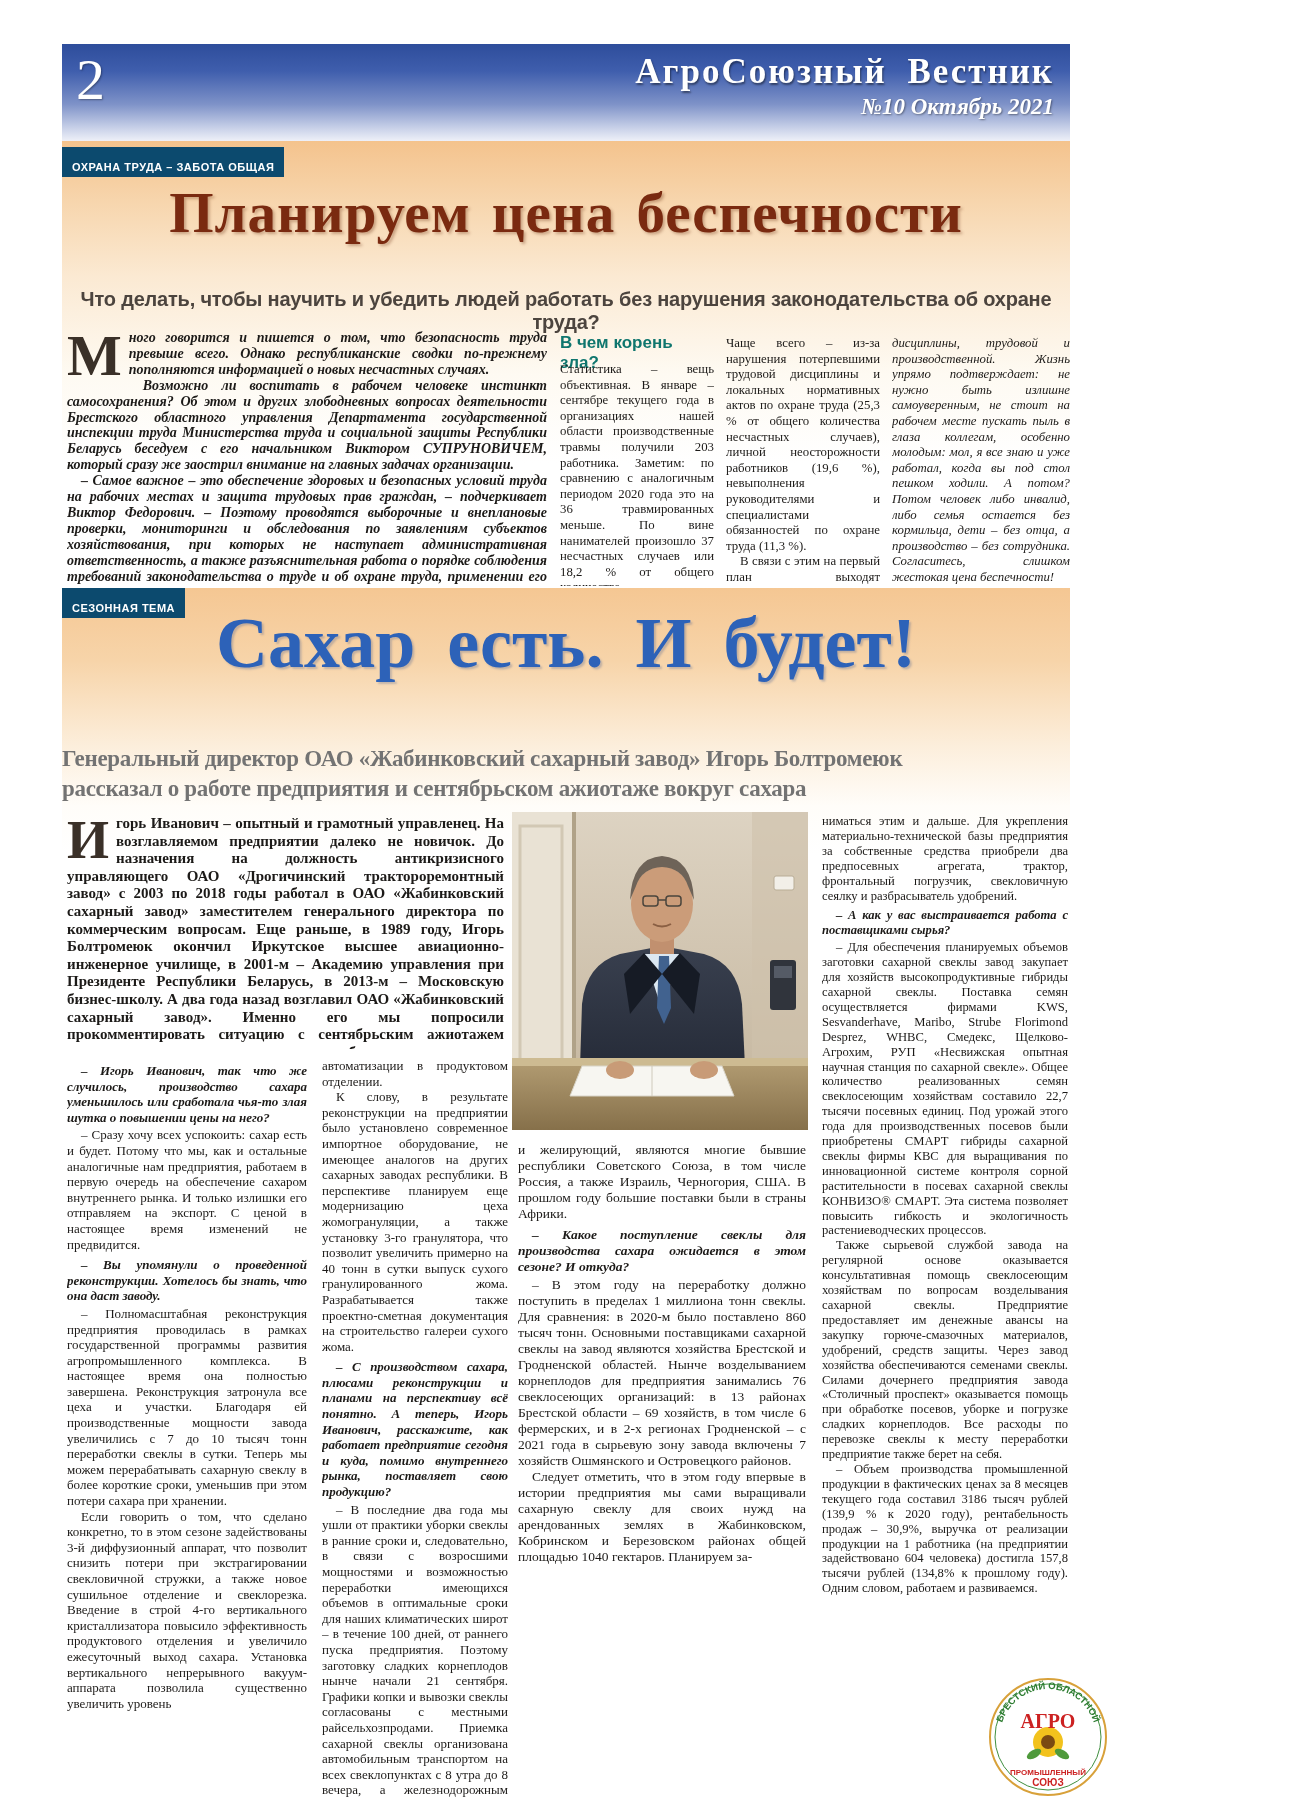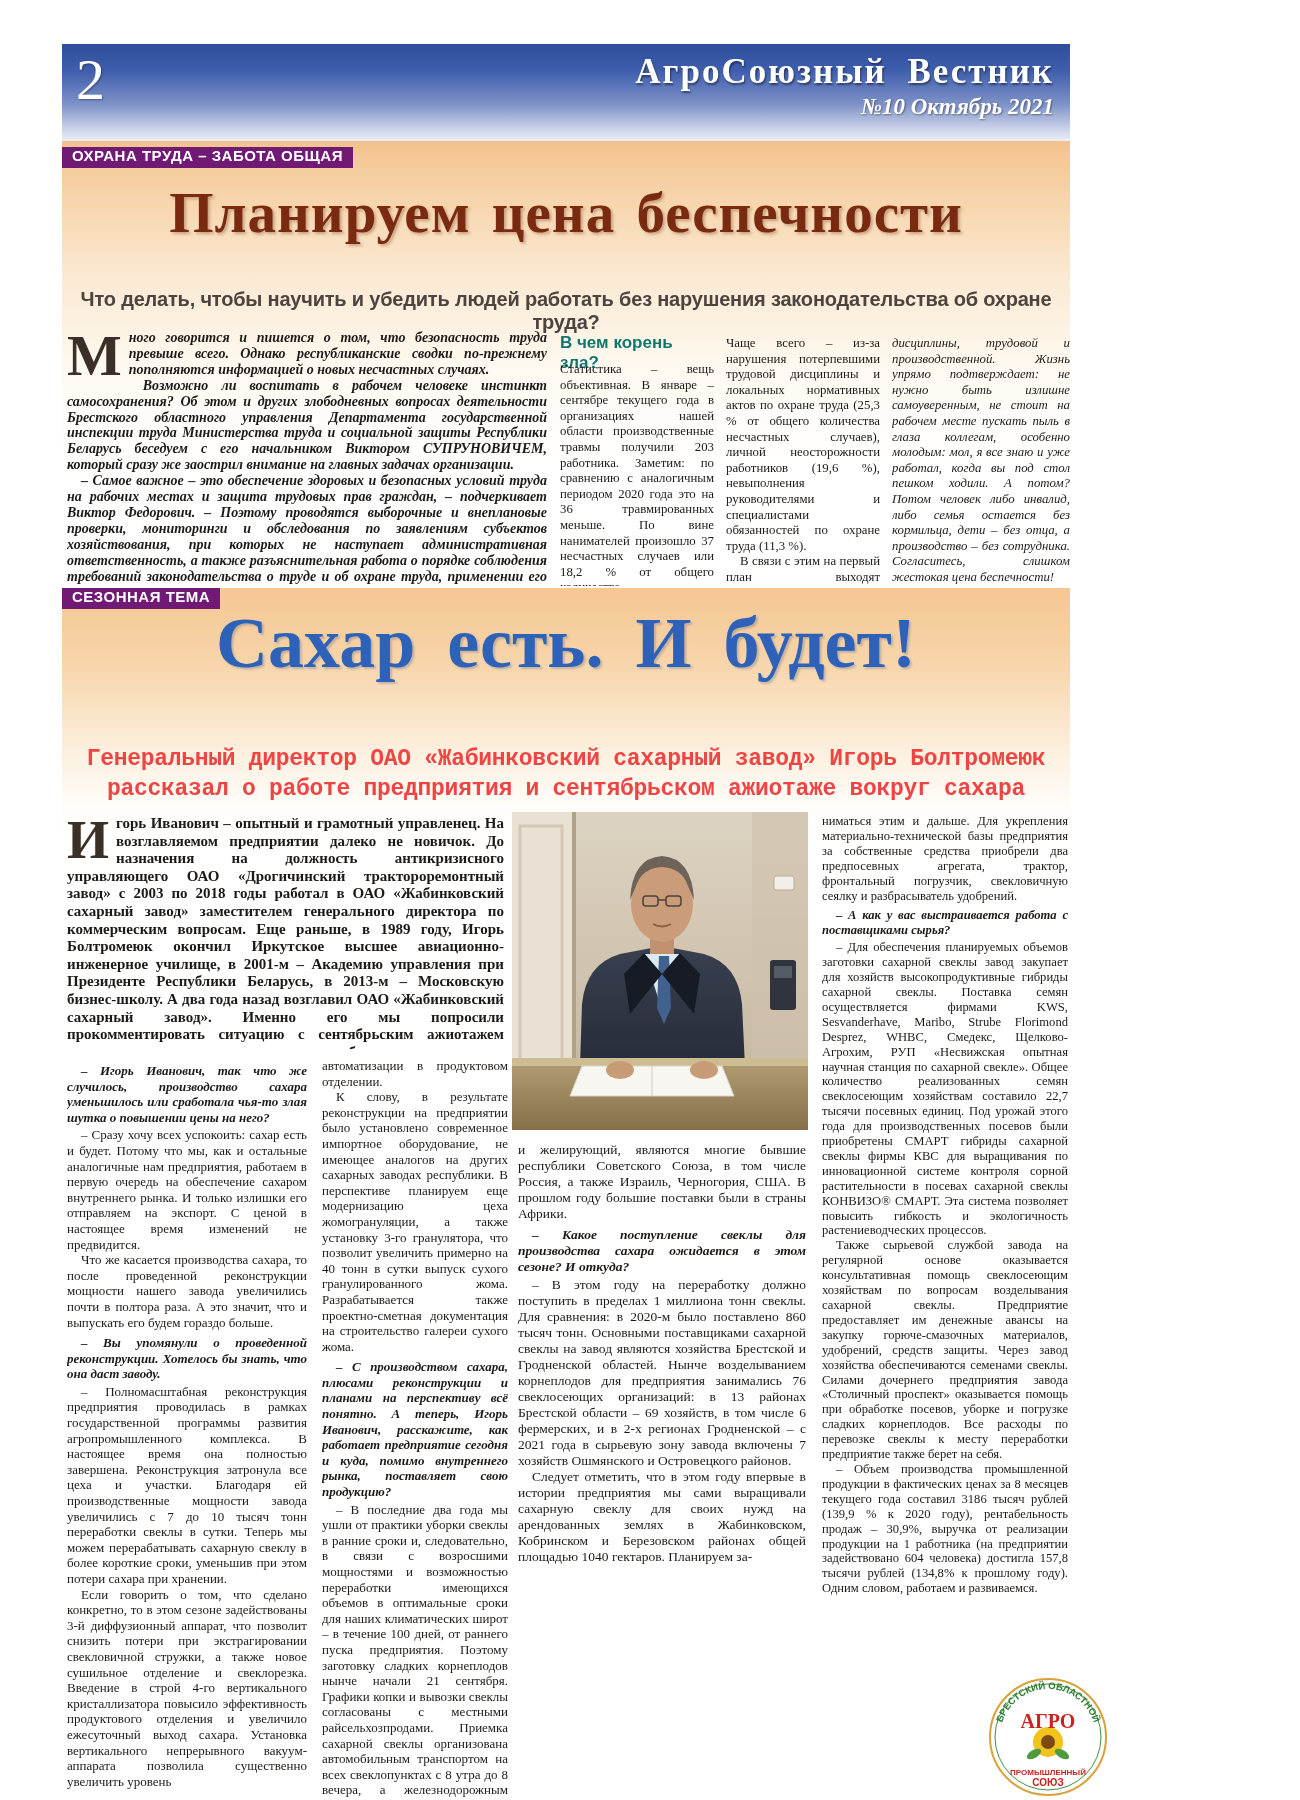--- a/index.html
+++ b/index.html
@@ -14,33 +14,33 @@
   .masthead{position:absolute;right:16px;top:8px;text-align:right;color:#ffffff;}
   .mast-title{font-size:35px;font-weight:bold;letter-spacing:2px;word-spacing:10px;
     text-shadow:1px 2px 2px rgba(0,0,0,.45);}
   .mast-issue{font-size:23px;font-weight:bold;font-style:italic;margin-top:2px;
     text-shadow:1px 1px 2px rgba(0,0,0,.4);}
   
   .a1-block{left:62px;top:141px;width:1008px;height:447px;
     background:linear-gradient(180deg,#f4c38d 0%,#f7d6ae 14%,#fbe9d2 30%,#fefaf2 52%,#ffffff 72%);}
   .a2-block{left:62px;top:588px;width:1008px;height:1212px;
     background:linear-gradient(180deg,#f5c793 0%,#f7d4a9 6%,#fceedb 13%,#fffdf9 18%,#ffffff 22%);}
-  .tag{padding:0 10px 4px 10px;background:#701a75;color:#ffffff;
-    font-family:"Liberation Sans",sans-serif;font-weight:bold;font-size:15px;letter-spacing:.5px;}
+  .tag{padding:14px 10px 4px 10px;background:#0c4a6e;color:#ffffff;
+    font-family:"Liberation Sans",sans-serif;font-weight:bold;font-size:11px;letter-spacing:.5px;}
   .tag1{left:62px;top:147px;}
   .tag2{left:62px;top:588px;}
   .headline1{left:62px;top:180px;width:1008px;text-align:center;color:#7a2a10;
     font-size:57px;font-weight:bold;letter-spacing:1px;word-spacing:6px;
     text-shadow:2px 2px 3px rgba(110,50,20,.35);}
   .subtitle1{left:62px;top:288px;width:1008px;text-align:center;color:#4c443e;
     font-family:"Liberation Sans",sans-serif;font-size:20px;font-weight:bold;letter-spacing:-.2px;}
   .headline2{left:62px;top:602px;width:1008px;text-align:center;color:#2d62b8;
     font-size:72px;font-weight:bold;word-spacing:14px;text-shadow:2px 2px 2px rgba(40,70,140,.25);}
-  .subtitle2{left:62px;top:744px;width:1008px;text-align:center;color:#ef4444;
-    font-family:Liberation Mono, monospace;font-size:23px;font-weight:bold;line-height:30px;letter-spacing:-.3px;}
+  .subtitle2{left:62px;top:744px;width:1008px;text-align:left;color:#737373;
+    font-family:Liberation Serif, serif;font-size:23px;font-weight:bold;line-height:30px;letter-spacing:-.3px;}
   
   .txt{overflow:hidden;}
   .para{margin:0;text-align:justify;text-indent:14px;}
   .para.n0{text-indent:0;}
   .para.q{font-weight:bold;font-style:italic;margin-top:5px;margin-bottom:2px;}
   .dropcap{float:left;font-weight:bold;font-style:normal;color:#3a3028;
     font-size:58px;line-height:46px;padding:3px 7px 0 0;}
   .lead1{left:67px;top:330px;width:480px;height:256px;font-size:14px;line-height:15.9px;}
   .lead1 .para{font-weight:bold;font-style:italic;}
   .a1colhead{left:560px;top:333px;width:154px;color:#0f766e;
@@ -145,21 +145,20 @@
       <polygon points="70,254 210,254 222,284 58,284" fill="#f7f6f1" stroke="#d8d4c8"></polygon>
       <line x1="140" y1="254" x2="140" y2="284" stroke="#cfcabc"></line>
       <ellipse cx="108" cy="258" rx="14" ry="9" fill="#c89b77"></ellipse>
       <ellipse cx="192" cy="258" rx="14" ry="9" fill="#c89b77"></ellipse>
     </svg>
   </div>
 
   <div class="abs txt a2c1">
       <p class="para q">– Игорь Иванович, так что же случилось, производство сахара уменьшилось или сработала чья-то злая шутка о повышении цены на него?</p>
       <p class="para n">– Сразу хочу всех успокоить: сахар есть и будет. Потому что мы, как и остальные аналогичные нам предприятия, работаем в первую очередь на обеспечение сахаром внутреннего рынка. И только излишки его отправляем на экспорт. С ценой в настоящее время изменений не предвидится.</p>
-      <p class="para n">Что же касается производства сахара, то после проведенной реконструкции мощности нашего завода увеличились почти в полтора раза. А это значит, что и выпускать его будем гораздо больше.</p>
       <p class="para q">– Вы упомянули о проведенной реконструкции. Хотелось бы знать, что она даст заводу.</p>
       <p class="para n">– Полномасштабная реконструкция предприятия проводилась в рамках государственной программы развития агропромышленного комплекса. В настоящее время она полностью завершена. Реконструкция затронула все цеха и участки. Благодаря ей производственные мощности завода увеличились с 7 до 10 тысяч тонн переработки свеклы в сутки. Теперь мы можем перерабатывать сахарную свеклу в более короткие сроки, уменьшив при этом потери сахара при хранении.</p>
       <p class="para n">Если говорить о том, что сделано конкретно, то в этом сезоне задействованы 3-й диффузионный аппарат, что позволит снизить потери при экстрагировании свекловичной стружки, а также новое сушильное отделение и свеклорезка. Введение в строй 4-го вертикального кристаллизатора повысило эффективность продуктового отделения и увеличило ежесуточный выход сахара. Установка вертикального непрерывного вакуум-аппарата позволила существенно увеличить уровень</p>
     </div>
   <div class="abs txt a2c2">
       <p class="para n0">автоматизации в продуктовом отделении.</p>
       <p class="para n">К слову, в результате реконструкции на предприятии было установлено современное импортное оборудование, не имеющее аналогов на других сахарных заводах республики. В перспективе планируем еще модернизацию цеха жомогрануляции, а также установку 3-го гранулятора, что позволит увеличить примерно на 40 тонн в сутки выпуск сухого гранулированного жома. Разрабатывается также проектно-сметная документация на строительство галереи сухого жома.</p>
       <p class="para q">– С производством сахара, плюсами реконструкции и планами на перспективу всё понятно. А теперь, Игорь Иванович, расскажите, как работает предприятие сегодня и куда, помимо внутреннего рынка, поставляет свою продукцию?</p>
       <p class="para n">– В последние два года мы ушли от практики уборки свеклы в ранние сроки и, следовательно, в связи с возросшими мощностями и возможностью переработки имеющихся объемов в оптимальные сроки для наших климатических широт – в течение 100 дней, от раннего пуска предприятия. Поэтому заготовку сладких корнеплодов нынче начали 21 сентября. Графики копки и вывозки свеклы согласованы с местными райсельхозпродами. Приемка сахарной свеклы организована автомобильным транспортом на всех свеклопунктах с 8 утра до 8 вечера, а железнодорожным транспортом – круглосуточно.</p>
     </div>

